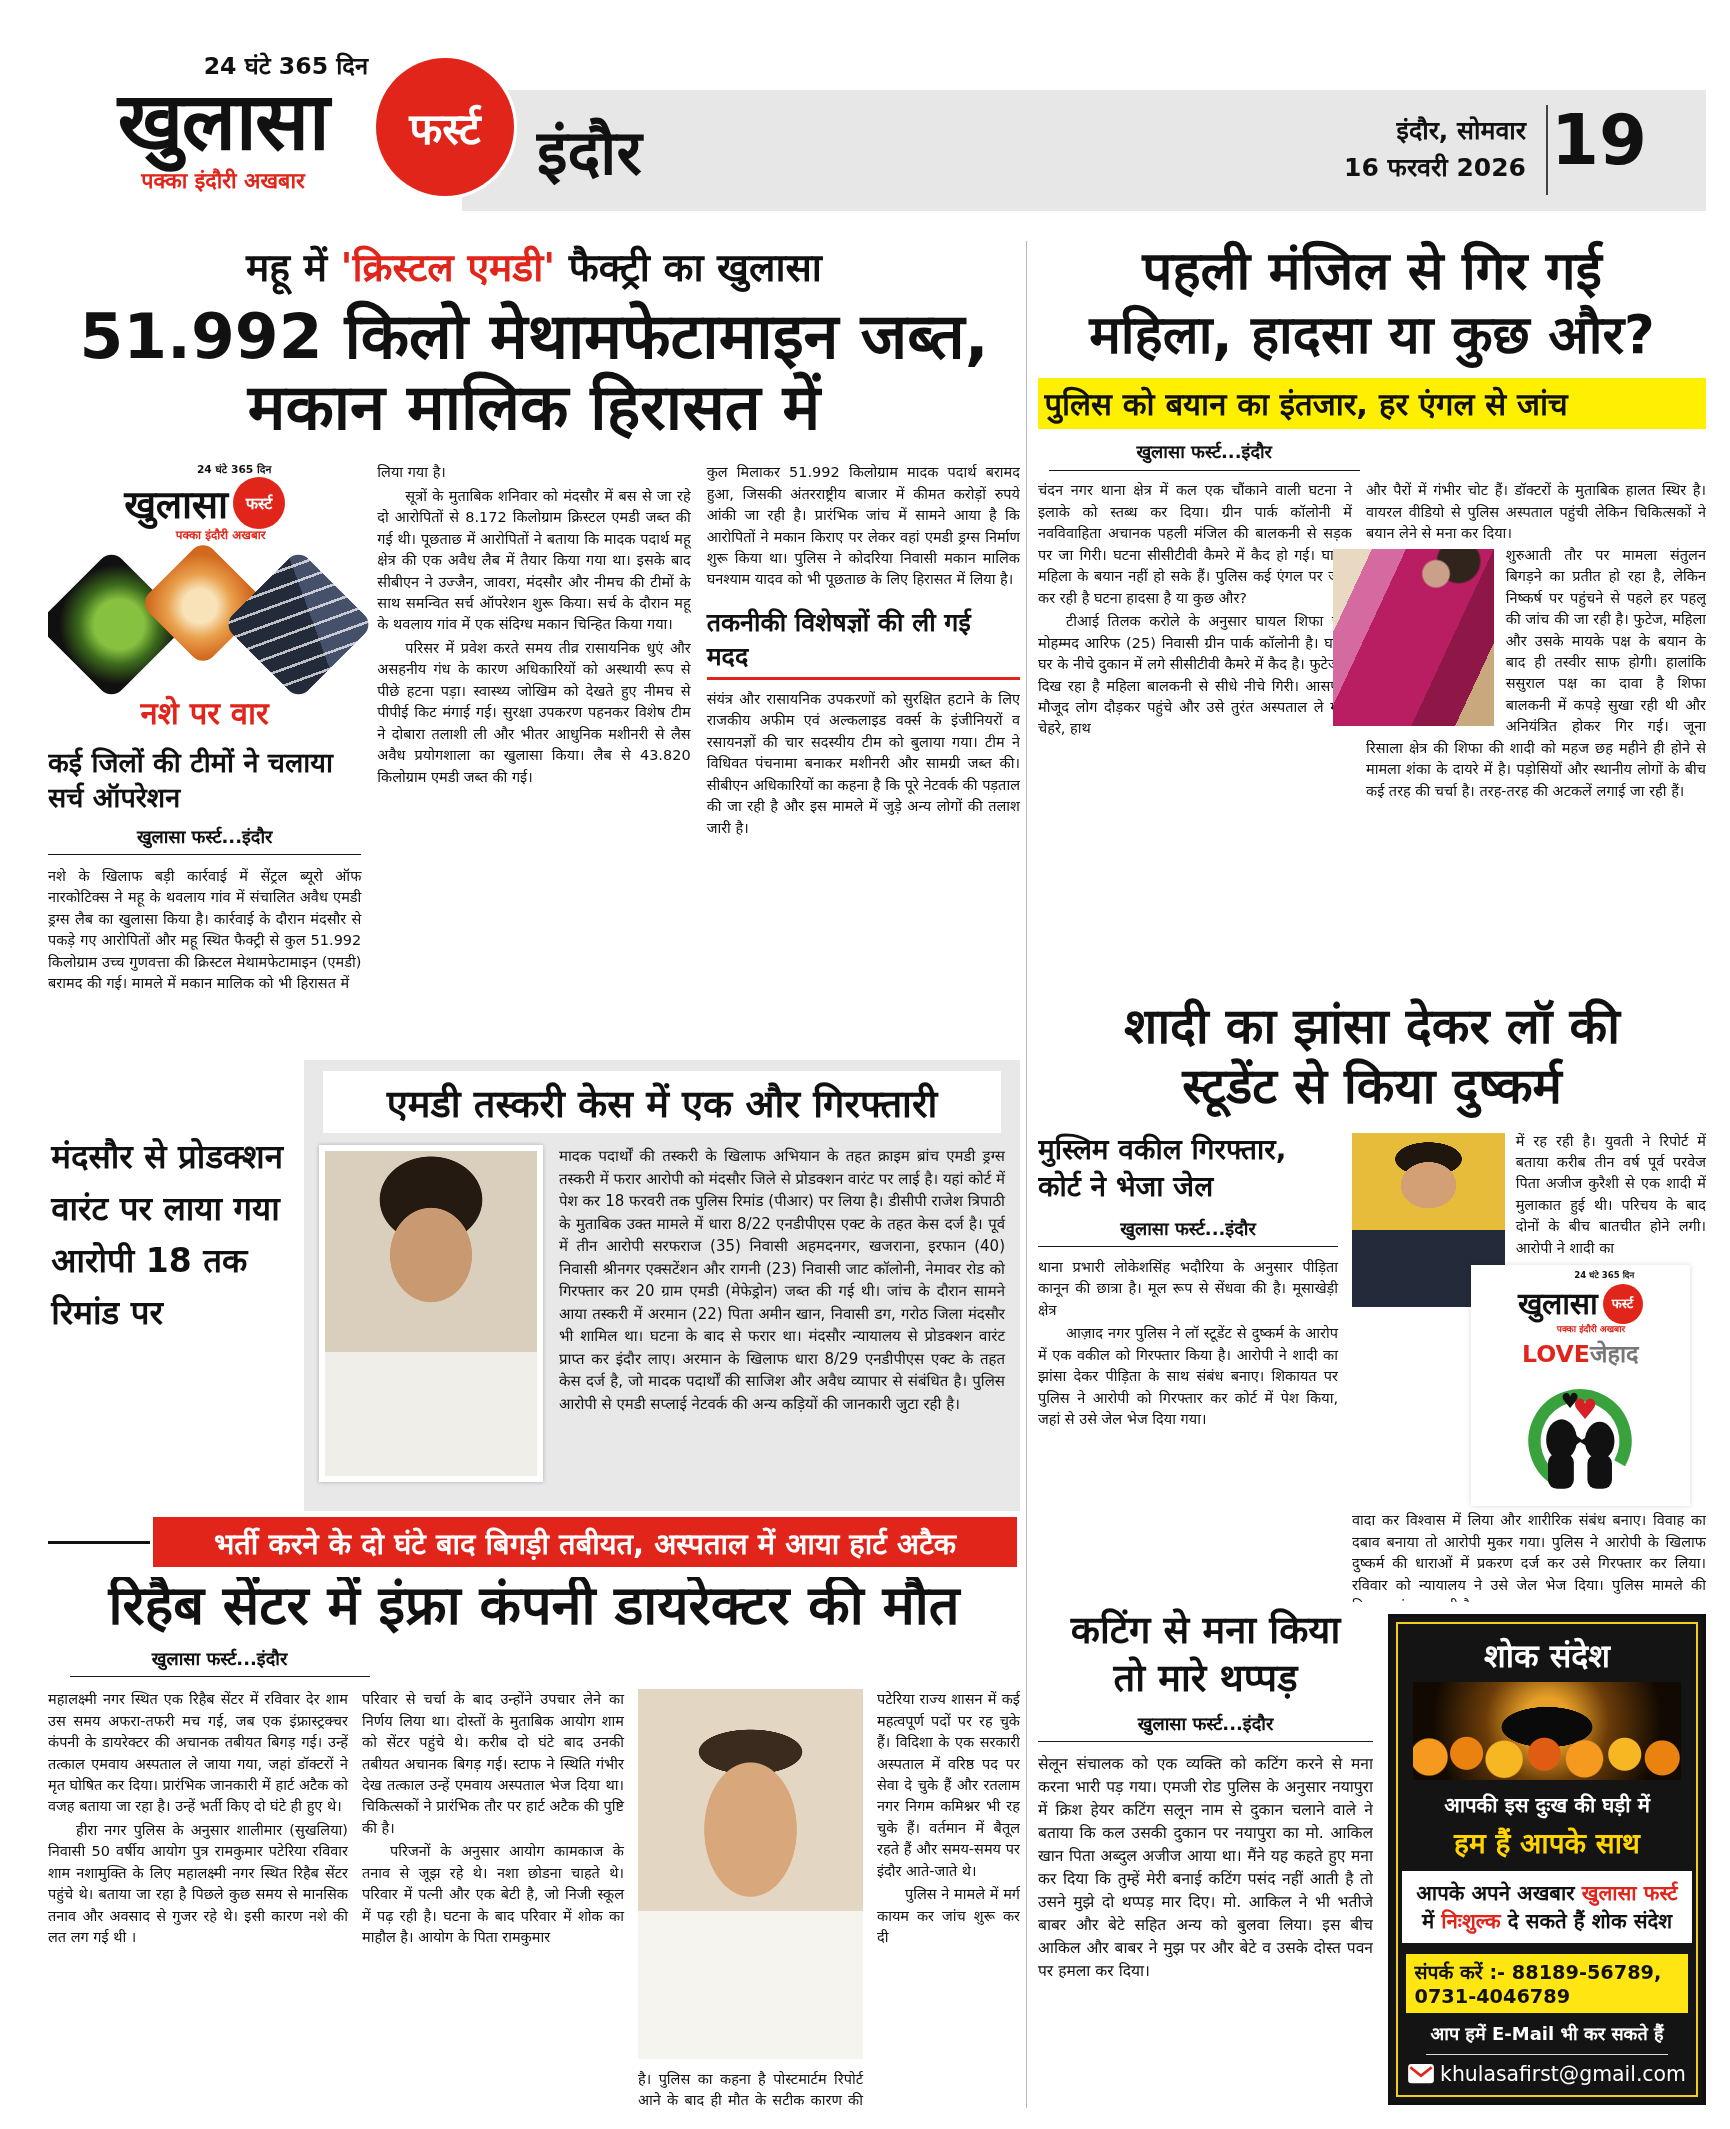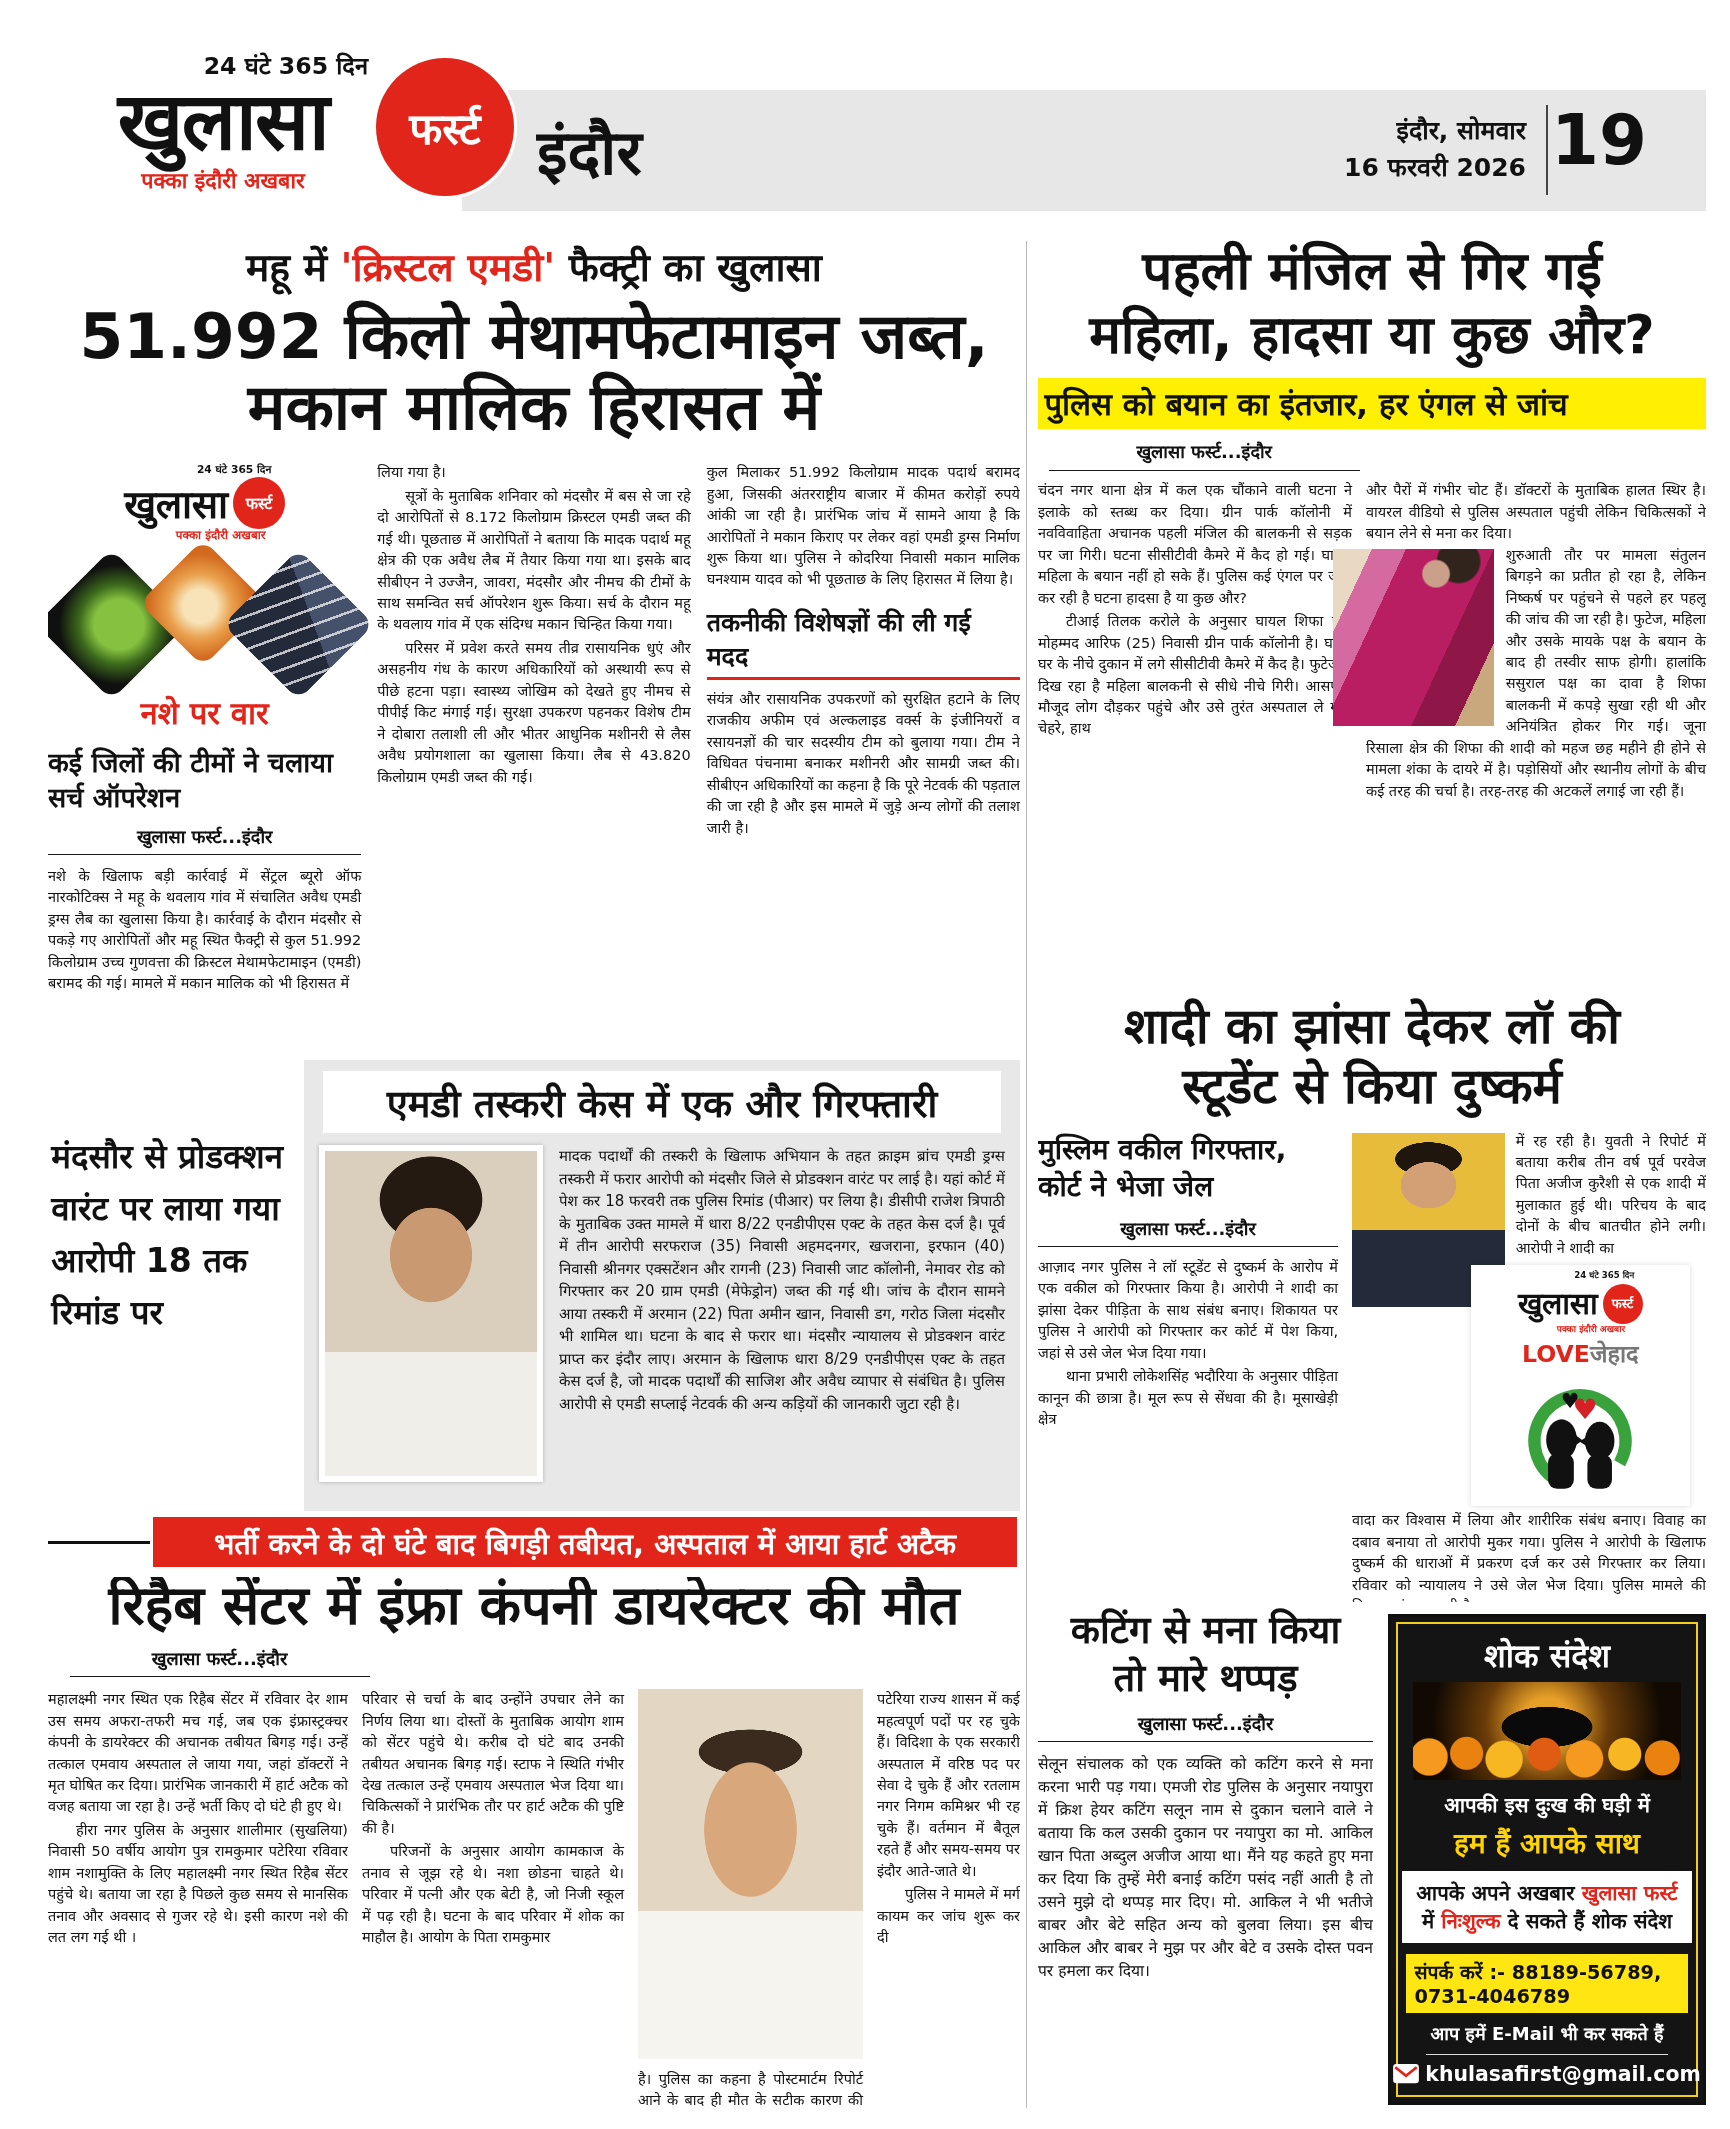--- a/index.html
+++ b/index.html
@@ -147,21 +147,21 @@
                  radial-gradient(circle at 79% 44%,#f7b723 0 16px,transparent 17px),
                  radial-gradient(circle at 93% 52%,#e9820f 0 17px,transparent 18px);}
   .shok-l1{font-size:20.4px;font-weight:700;margin-top:10.7px;}
   .shok-l2{font-size:28px;font-weight:800;color:#ffd400;margin-top:4.3px;}
   .shok-offer{background:#fff;color:#111;font-size:20.4px;font-weight:800;text-align:center;
               padding:7.5px 5.4px;margin-top:10.7px;width:290px;box-sizing:border-box;line-height:1.4;}
   .shok-offer .red{color:#e1251b;}
   .shok-contact{background:#ffe612;color:#111;font-size:19.3px;font-weight:800;padding:4.3px 8.6px;margin-top:10.7px;}
   .shok-email-note{font-size:18px;font-weight:700;margin-top:8.6px;}
   .shok-div{width:86%;height:1.1px;background:#ddd;margin-top:8.6px;}
-  .shok-email{display:flex;align-items:center;gap:6px;font-size:20.4px;font-weight:700;margin-top:7.5px;}
+  .shok-email{display:flex;align-items:center;gap:6px;font-size:20.4px;font-weight:400;margin-top:7.5px;}
   .gmail{width:26px;height:19.3px;display:inline-flex;}
 </style>
 </head>
 <body>
 
 <div id="page">
 
   <div class="abs" id="h-logo">
     <div class="h-tagline">24 घंटे 365 दिन</div>
     <div class="h-brand">खुलासा</div>
@@ -295,22 +295,22 @@
       <div>स्टूडेंट से किया दुष्कर्म</div>
     </div>
     <div class="s4-content">
       <div class="s4-colA">
         <div class="s4-sub">
           <div>मुस्लिम वकील गिरफ्तार,</div>
           <div>कोर्ट ने भेजा जेल</div>
         </div>
         <div class="byline s4-byline">खुलासा फर्स्ट...इंदौर</div>
         <div class="body-txt">
+          <p>थाना प्रभारी लोकेशसिंह भदौरिया के अनुसार पीड़िता कानून की छात्रा है। मूल रूप से सेंधवा की है। मूसाखेड़ी क्षेत्र</p>
           <p>आज़ाद नगर पुलिस ने लॉ स्टूडेंट से दुष्कर्म के आरोप में एक वकील को गिरफ्तार किया है। आरोपी ने शादी का झांसा देकर पीड़िता के साथ संबंध बनाए। शिकायत पर पुलिस ने आरोपी को गिरफ्तार कर कोर्ट में पेश किया, जहां से उसे जेल भेज दिया गया।</p>
-          <p>थाना प्रभारी लोकेशसिंह भदौरिया के अनुसार पीड़िता कानून की छात्रा है। मूल रूप से सेंधवा की है। मूसाखेड़ी क्षेत्र</p>
         </div>
       </div>
       <div class="s4-colB body-txt">
         <div class="s4-photo"></div>
         <p>में रह रही है। युवती ने रिपोर्ट में बताया करीब तीन वर्ष पूर्व परवेज पिता अजीज कुरैशी से एक शादी में मुलाकात हुई थी। परिचय के बाद दोनों के बीच बातचीत होने लगी। आरोपी ने शादी का</p>
         <div class="lj-logo">
           <div class="nb-tag">24 घंटे 365 दिन</div>
           <div class="nb-brandrow">
             <span class="nb-brand">खुलासा</span>
             <span class="nb-circle">फर्स्ट</span>

